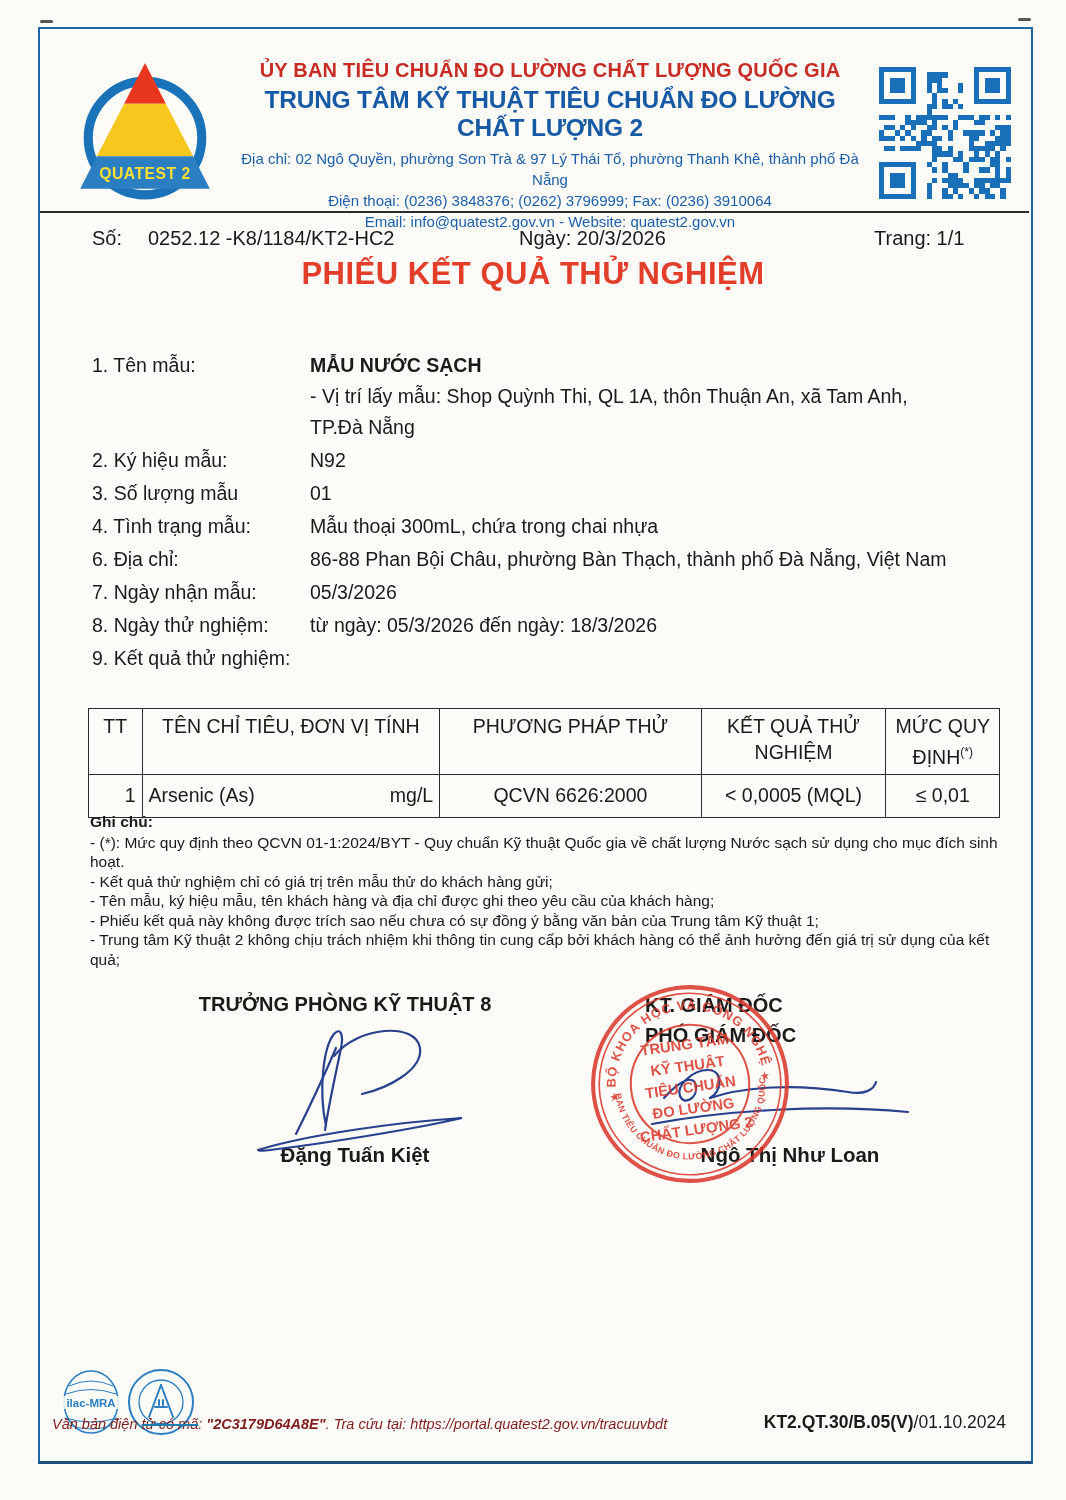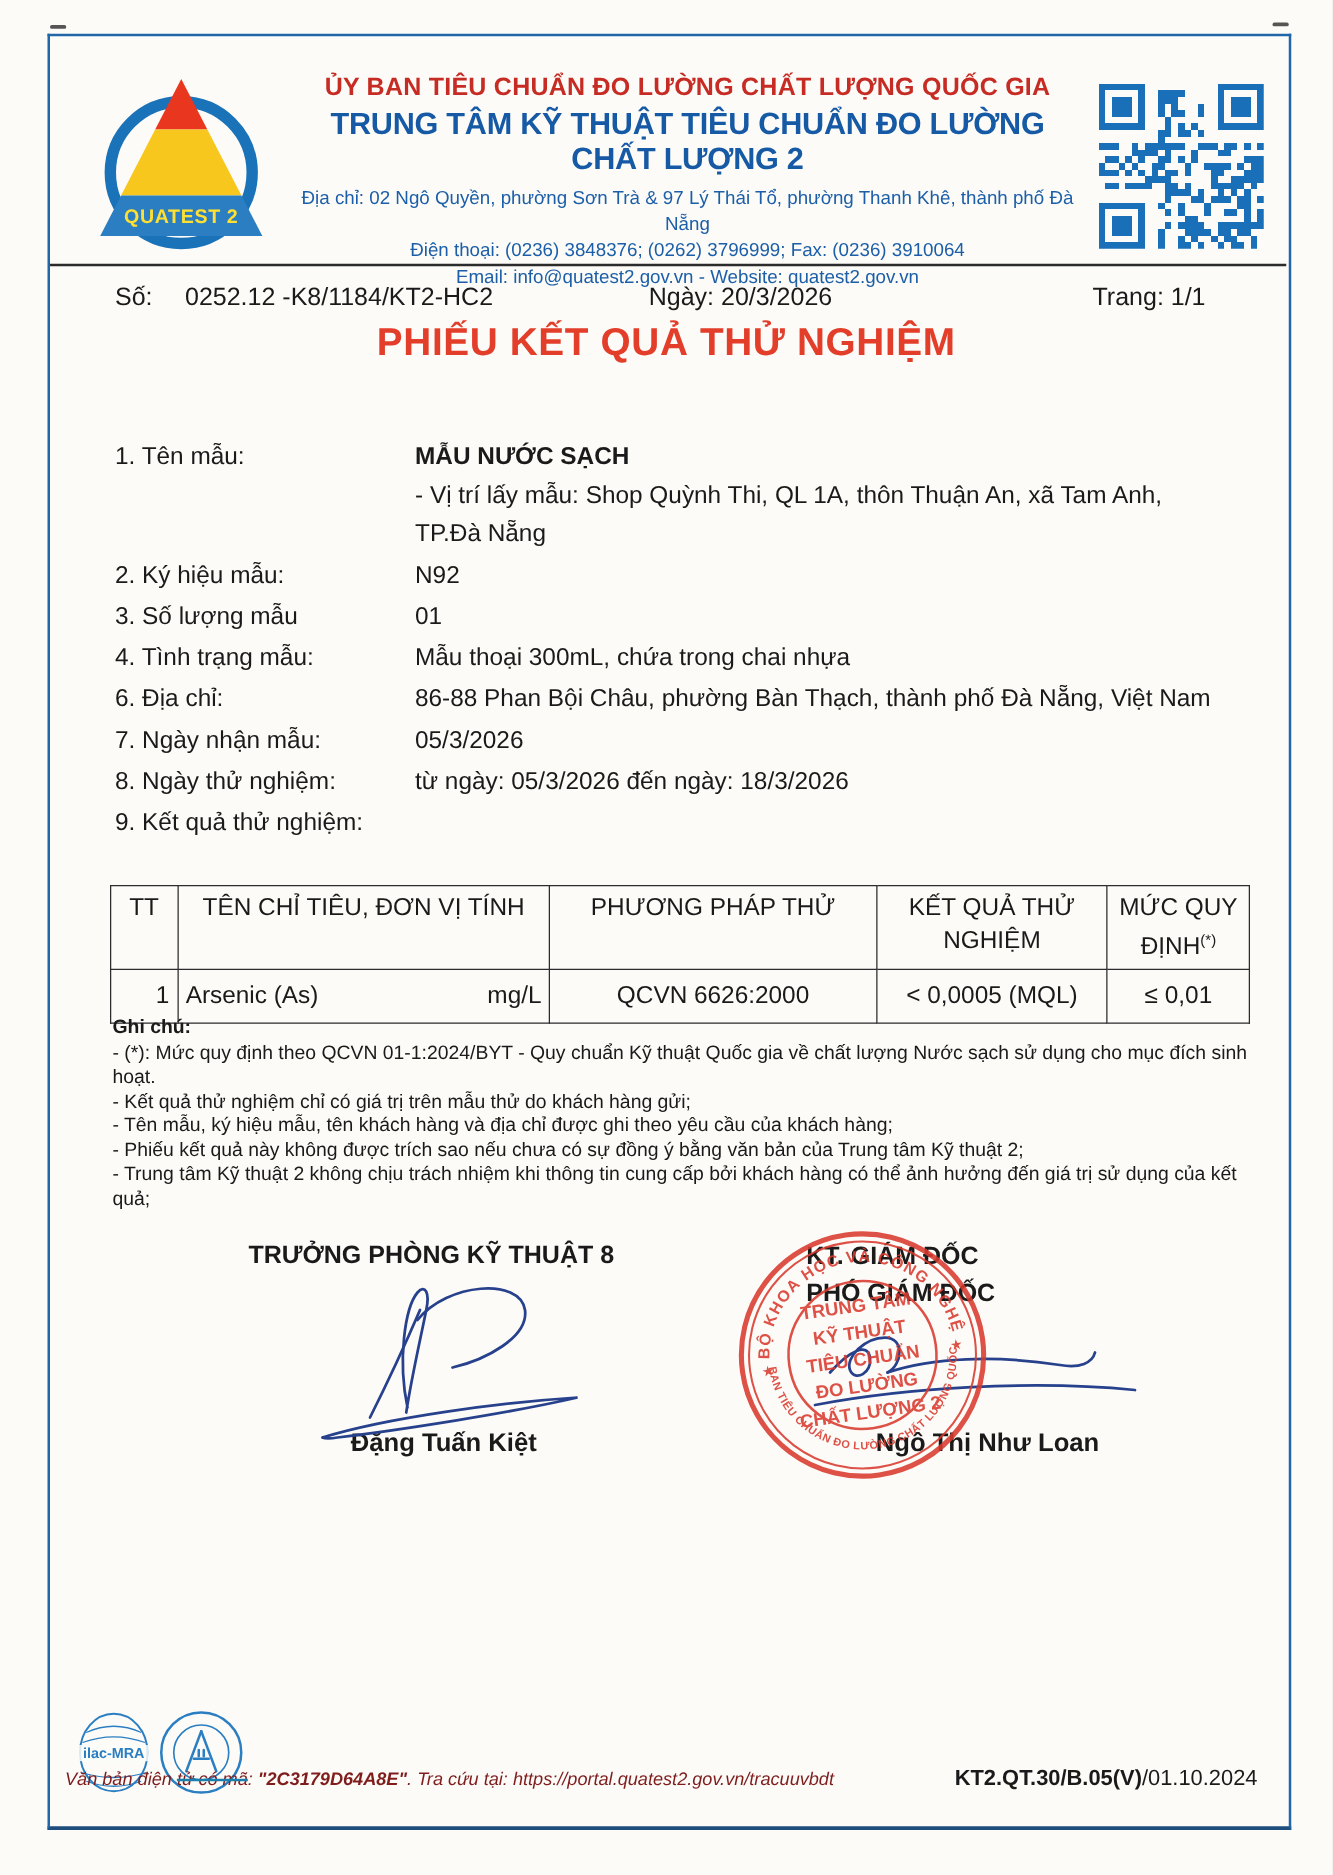--- a/index.html
+++ b/index.html
@@ -23,21 +23,21 @@
   .meta-so-label{position:absolute;left:92px;}
   .meta-so-value{position:absolute;left:148px;}
   .meta-ngay{position:absolute;left:519px;}
   .meta-trang{position:absolute;left:874px;}
 
   .doc-title{position:absolute;left:0;top:256px;width:1066px;text-align:center;
              color:#e23e2a;font-size:31px;font-weight:bold;letter-spacing:.5px;}
 
   
   .fields{position:absolute;left:92px;top:350px;width:915px;font-size:19.5px;line-height:31px;}
-  .field-row{display:flex;margin-bottom:2px;gap:22px;}
+  .field-row{display:flex;margin-bottom:2px;}
   .flabel{width:218px;flex:0 0 218px;}
   .fvalue{flex:1;}
   .bold{font-weight:bold;}
 
   
   .result-table{position:absolute;left:88px;top:708px;width:912px;border-collapse:collapse;font-size:19.5px;}
   .result-table th,.result-table td{border:1.5px solid #2b2b2b;padding:4px 6px;}
   .result-table th{font-weight:normal;vertical-align:top;text-align:center;height:52px;line-height:26px;}
   .result-table td{height:34px;}
   .col-tt{width:42px;} .col-name{width:300px;} .col-method{width:262px;} .col-result{width:180px;} .col-limit{width:104px;}
@@ -368,21 +368,21 @@
         <td class="td-center">≤ 0,01</td>
       </tr>
     </tbody>
   </table>
 
   <div class="notes">
     <div class="notes-title">Ghi chú:</div>
     <div>- (*): Mức quy định theo QCVN 01-1:2024/BYT - Quy chuẩn Kỹ thuật Quốc gia về chất lượng Nước sạch sử dụng cho mục đích sinh hoạt.</div>
     <div>- Kết quả thử nghiệm chỉ có giá trị trên mẫu thử do khách hàng gửi;</div>
     <div>- Tên mẫu, ký hiệu mẫu, tên khách hàng và địa chỉ được ghi theo yêu cầu của khách hàng;</div>
-    <div>- Phiếu kết quả này không được trích sao nếu chưa có sự đồng ý bằng văn bản của Trung tâm Kỹ thuật 2;</div>
+    <div>- Phiếu kết quả này không được trích sao nếu chưa có sự đồng ý bằng văn bản của Trung tâm Kỹ thuật 1;</div>
     <div>- Trung tâm Kỹ thuật 2 không chịu trách nhiệm khi thông tin cung cấp bởi khách hàng có thể ảnh hưởng đến giá trị sử dụng của kết quả;</div>
   </div>
 
   <div class="sig-title-left">TRƯỞNG PHÒNG KỸ THUẬT 8</div>
   <div class="sig-title-right">
     <div>KT. GIÁM ĐỐC</div>
     <div>PHÓ GIÁM ĐỐC</div>
   </div>
 
   <div class="sig-ink-left">

